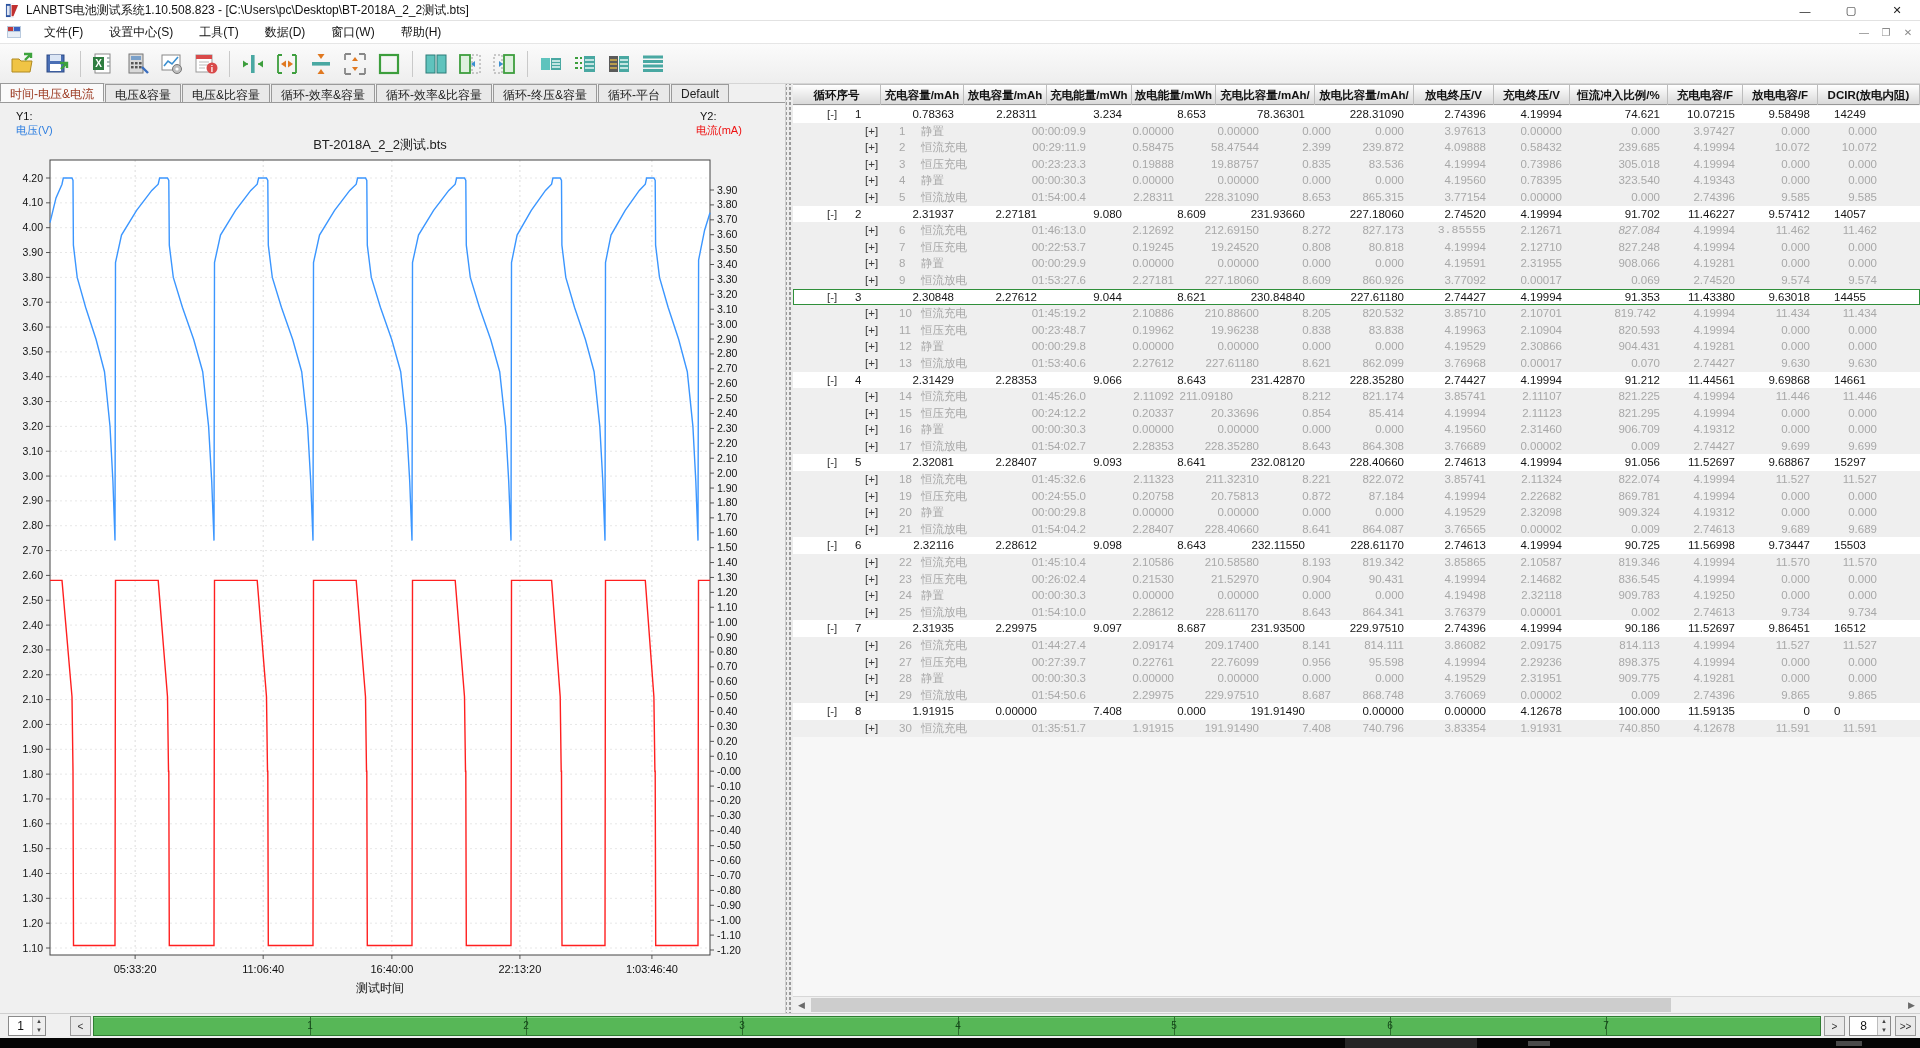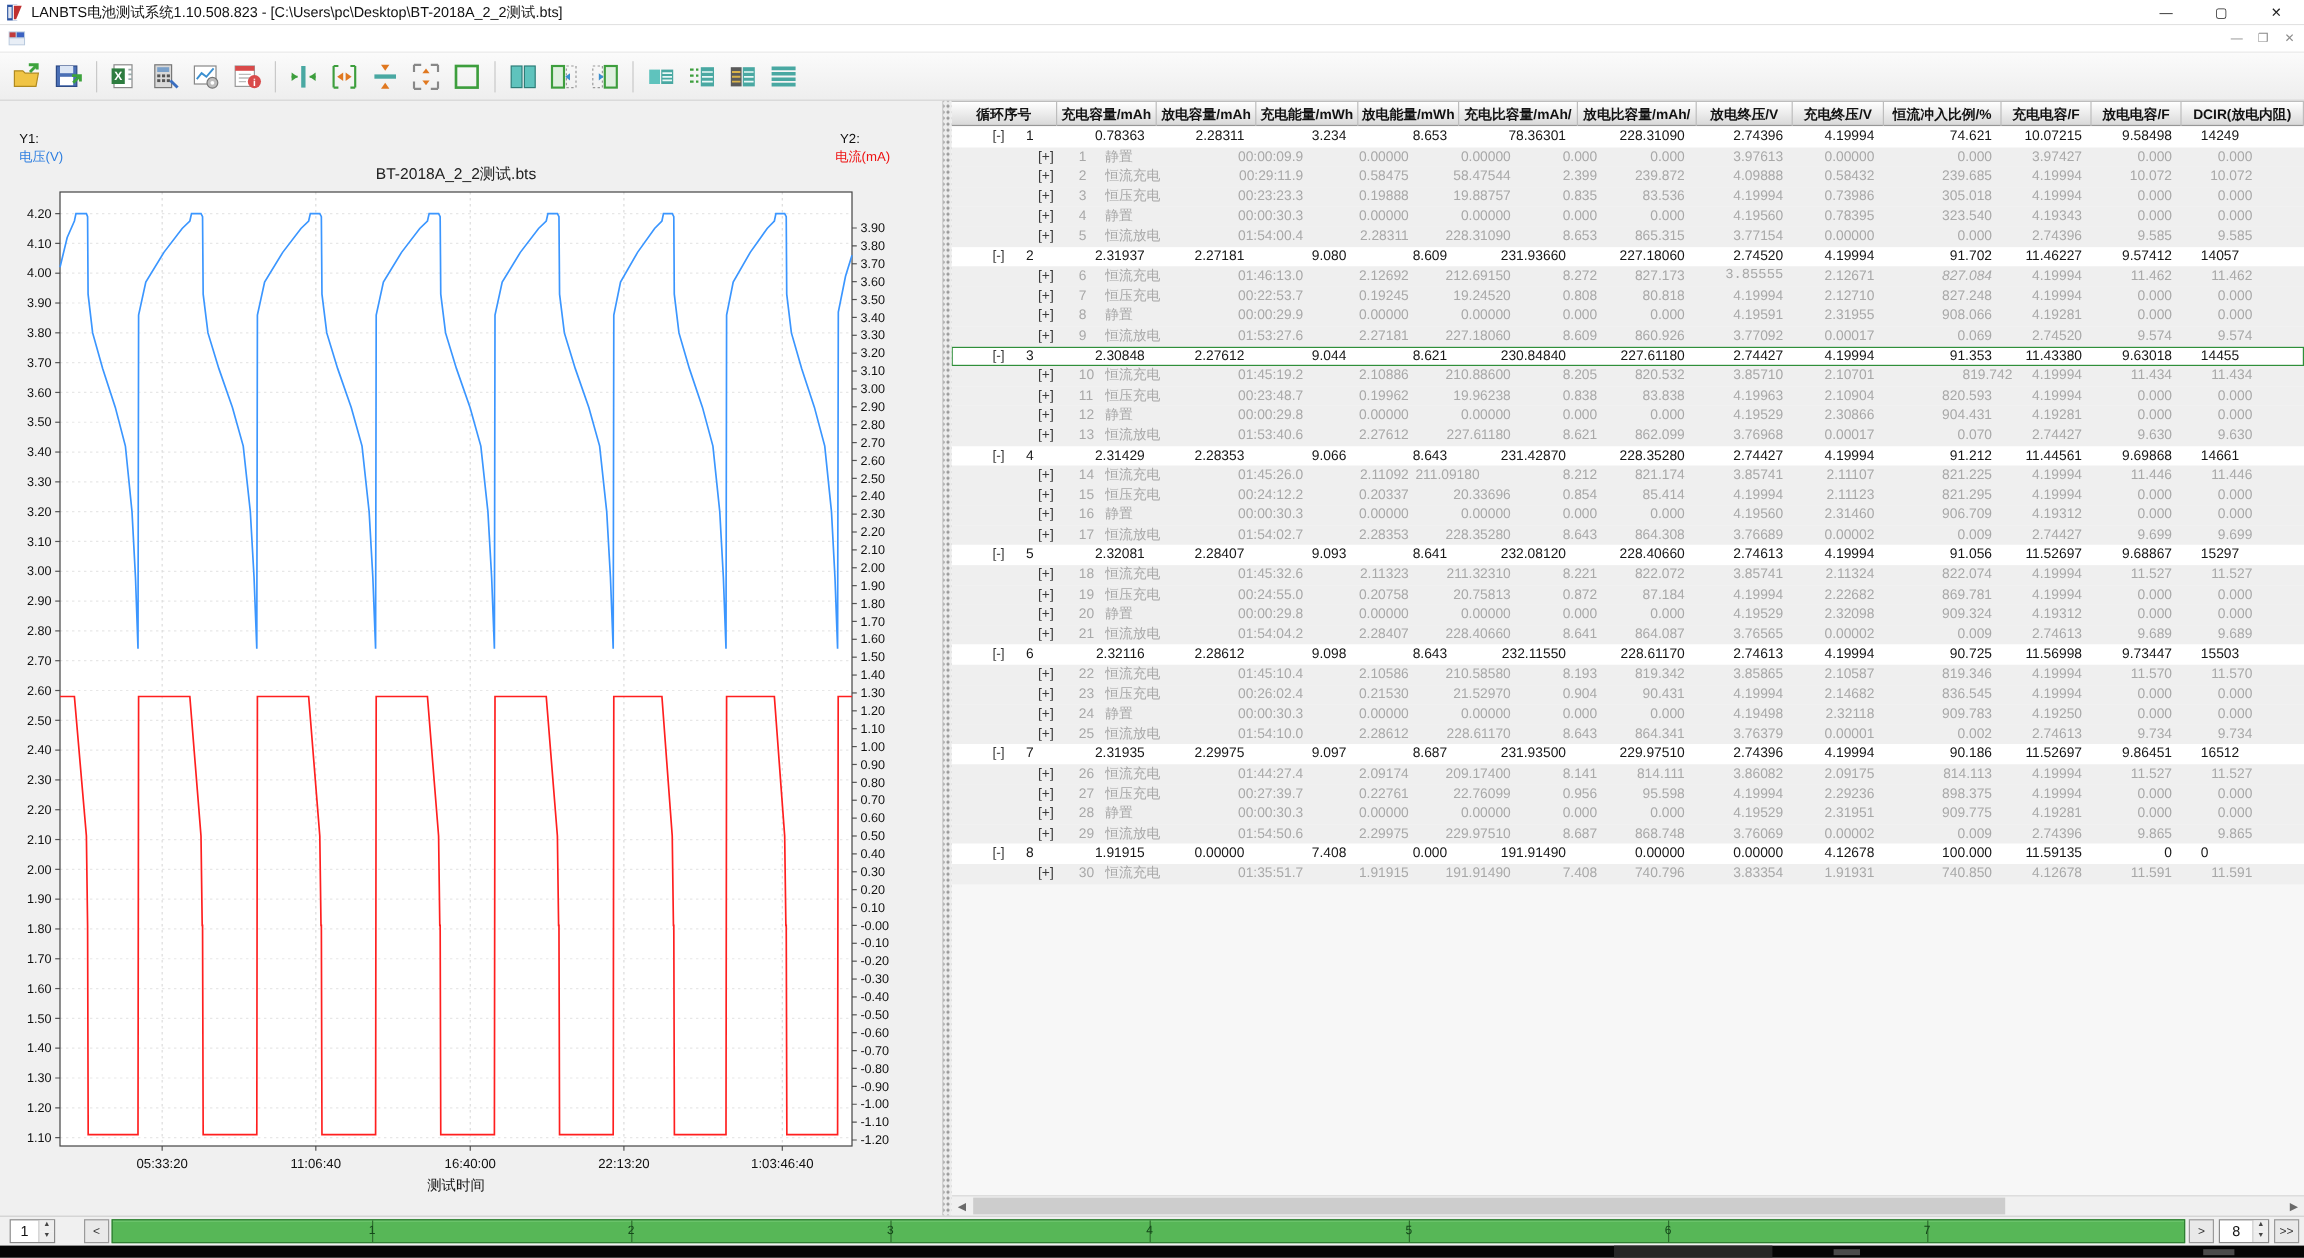--- a/index.html
+++ b/index.html
@@ -113,20 +113,28 @@
     </div>
   </div>
 
   <div class="menubar">
     <svg class="mdi-icon" viewBox="0 0 14 12">
       <rect x="0" y="0" width="14" height="12" fill="#b9cade"></rect>
       <rect x="1" y="1" width="5" height="4" fill="#c23b3b"></rect>
       <rect x="7" y="1" width="6" height="4" fill="#3b62c2"></rect>
       <rect x="1" y="6" width="12" height="5" fill="#e8eef6"></rect>
     </svg>
+    <div id="menu-items" style="display:flex">
+        <div class="menu-item">文件(F)</div>
+        <div class="menu-item">设置中心(S)</div>
+        <div class="menu-item">工具(T)</div>
+        <div class="menu-item">数据(D)</div>
+        <div class="menu-item">窗口(W)</div>
+        <div class="menu-item">帮助(H)</div>
+      </div>
     <div class="mdi-btns" id="mdi-btns">
         <div class="mdi-btn">—</div>
         <div class="mdi-btn">❐</div>
         <div class="mdi-btn">✕</div>
       </div>
   </div>
 
   <div class="toolbar" id="toolbar">
       <div class="tb-icon">
         <svg width="26" height="26" viewBox="0 0 26 26">
@@ -262,20 +270,30 @@
           <path d="M14 9 H22 M14 13 H22 M14 17 H22" stroke="#e8f7f6" stroke-width="1.4"></path>
         </svg>
       </div>
       <div class="tb-icon">
         <svg width="26" height="26" viewBox="0 0 26 26">
           <path d="M3 6 H23 M3 10.5 H23 M3 15 H23 M3 19.5 H23" stroke="#49a8a2" stroke-width="3"></path>
         </svg>
       </div>
     </div>
 
+  <div class="tabbar" id="tabbar">
+      <div class="tab active">时间-电压&amp;电流</div>
+      <div class="tab">电压&amp;容量</div>
+      <div class="tab">电压&amp;比容量</div>
+      <div class="tab">循环-效率&amp;容量</div>
+      <div class="tab">循环-效率&amp;比容量</div>
+      <div class="tab">循环-终压&amp;容量</div>
+      <div class="tab">循环-平台</div>
+      <div class="tab">Default</div>
+    </div>
 
   <div class="left-panel">
     <div class="axis-head" id="y1-head">Y1:</div>
     <div class="axis-head" id="y1-sub">电压(V)</div>
     <div class="axis-head" id="y2-head">Y2:</div>
     <div class="axis-head" id="y2-sub">电流(mA)</div>
     <svg class="chart-svg" id="chart" width="785" height="910" viewBox="0 0 785 910">
         <rect x="50" y="57" width="660" height="795" fill="#ffffff" stroke="none"></rect>
         <line x1="50" y1="75" x2="710" y2="75" stroke="#e7e7e7" stroke-dasharray="2 3"></line>
         <line x1="46" y1="75" x2="50" y2="75" stroke="#555"></line>
@@ -715,21 +733,21 @@
           <div class="cell expander" style="left: 72px;">[+]</div>
           <div class="cell " style="left: 106px;">10</div>
           <div class="cell " style="left: 128px;">恒流充电</div>
           <div class="cell num" style="right: 834px;">01:45:19.2</div>
           <div class="cell num" style="right: 746px;">2.10886</div>
           <div class="cell num" style="right: 661px;">210.88600</div>
           <div class="cell num" style="right: 589px;">8.205</div>
           <div class="cell num" style="right: 516px;">820.532</div>
           <div class="cell num" style="right: 434px;">3.85710</div>
           <div class="cell num" style="right: 358px;">2.10701</div>
-          <div class="cell num" style="right: 243px;">819.742</div>
+          <div class="cell num" style="right: 264px;">819.742</div>
           <div class="cell num" style="right: 185px;">4.19994</div>
           <div class="cell num" style="right: 110px;">11.434</div>
           <div class="cell num" style="right: 43px;">11.434</div>
         </div>
         <div class="row step">
           <div class="cell expander" style="left: 72px;">[+]</div>
           <div class="cell " style="left: 106px;">11</div>
           <div class="cell " style="left: 128px;">恒压充电</div>
           <div class="cell num" style="right: 834px;">00:23:48.7</div>
           <div class="cell num" style="right: 746px;">0.19962</div>

